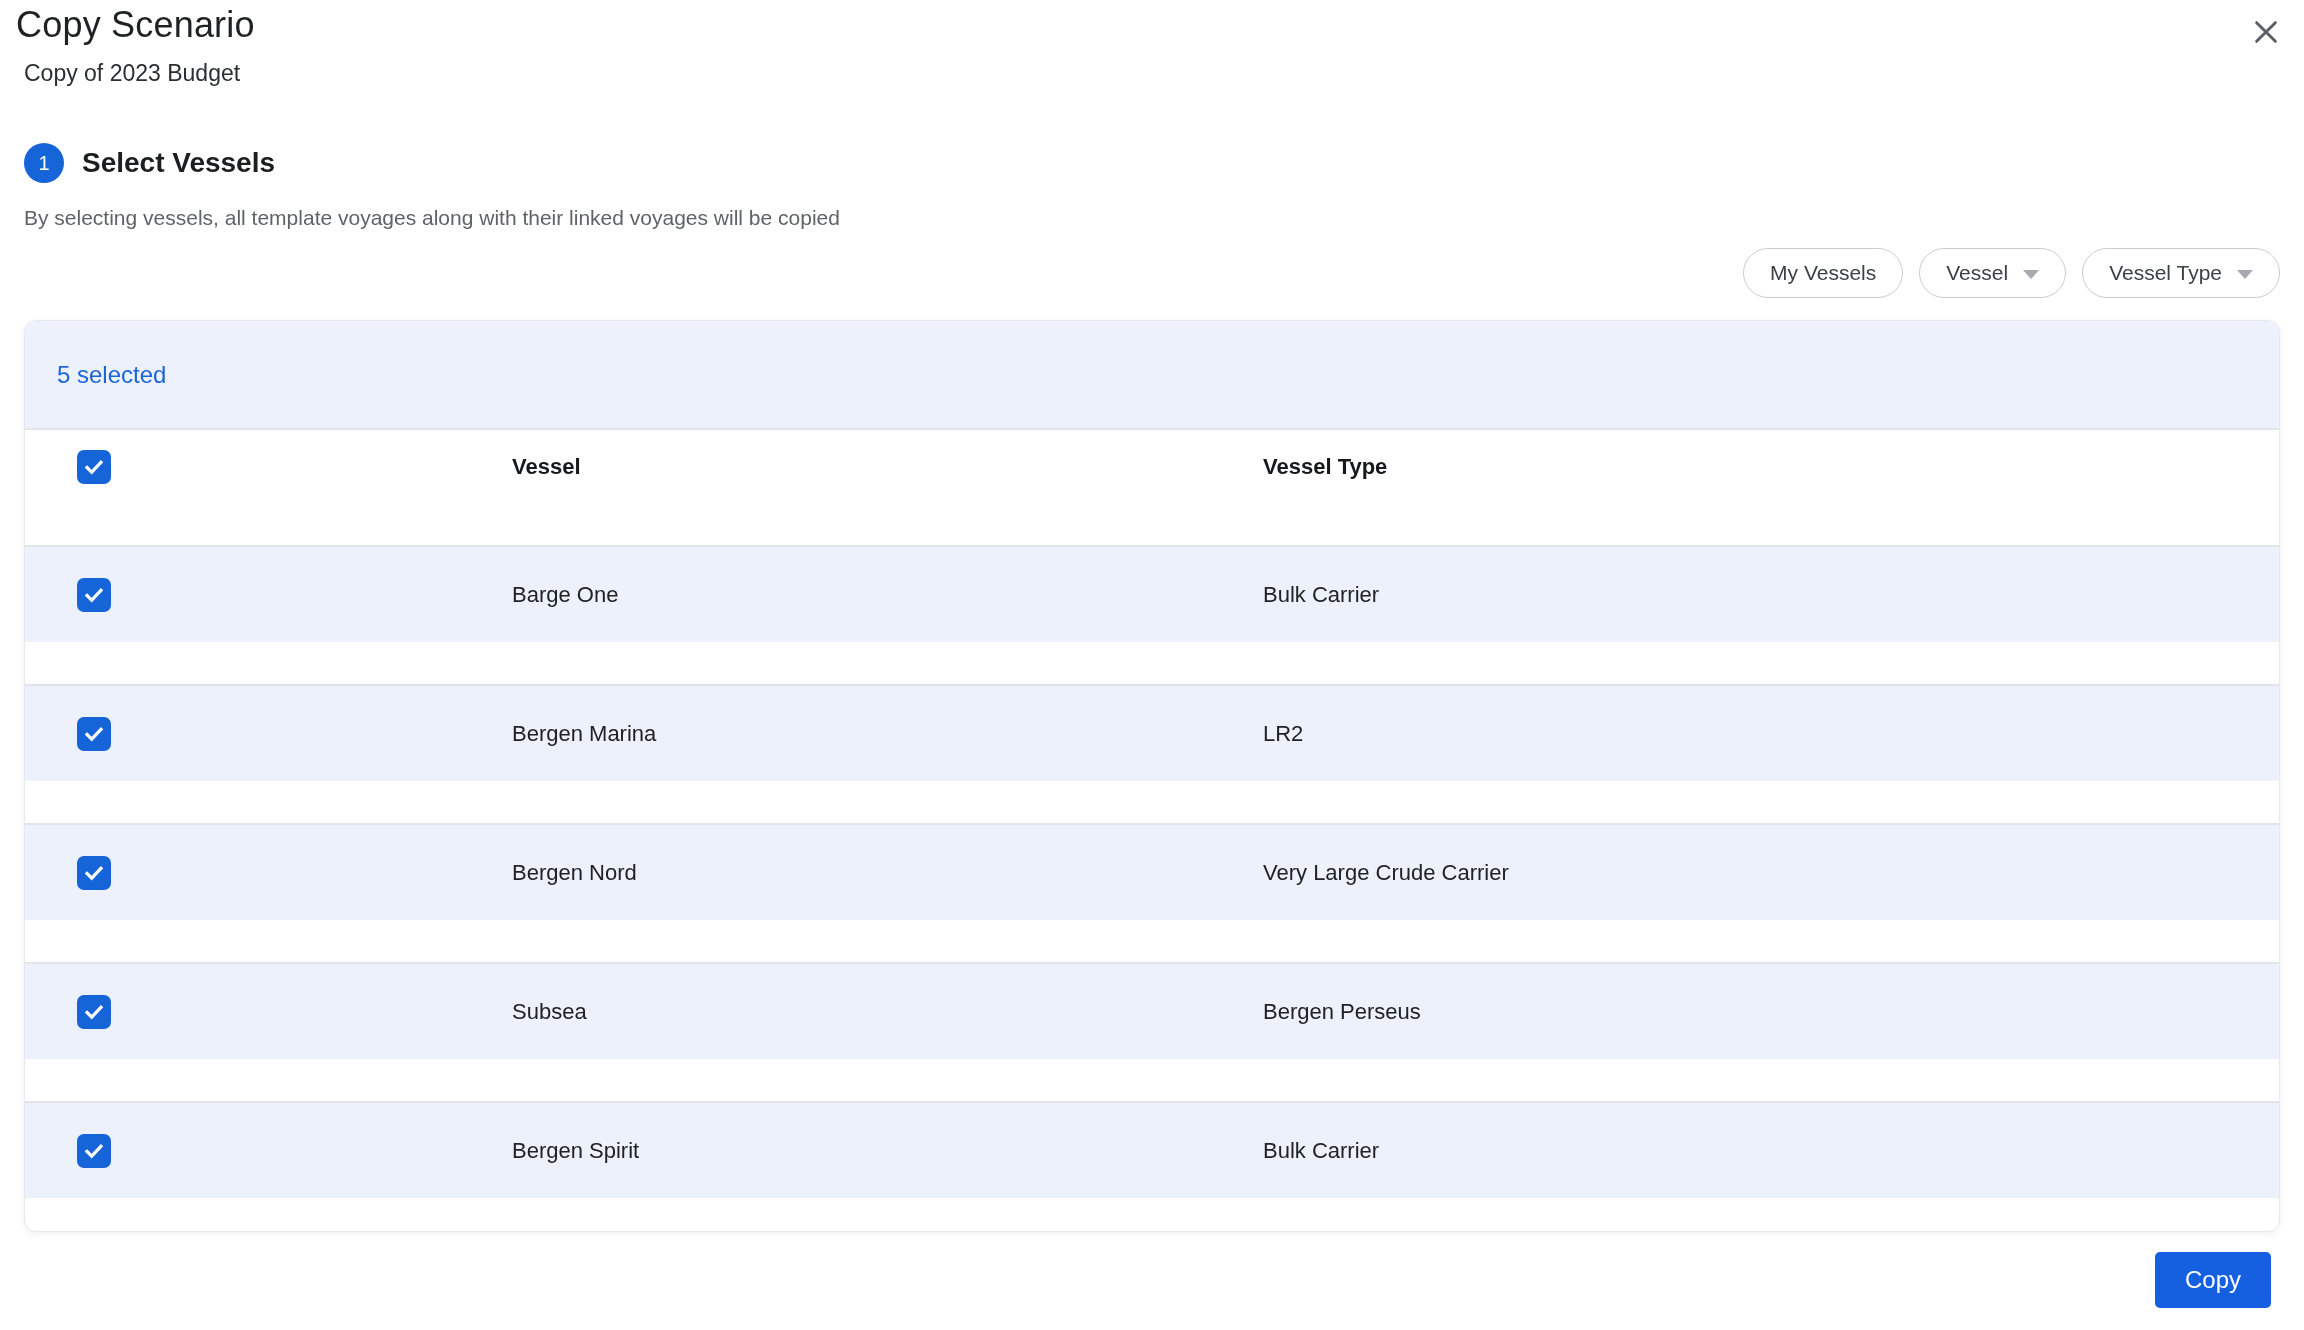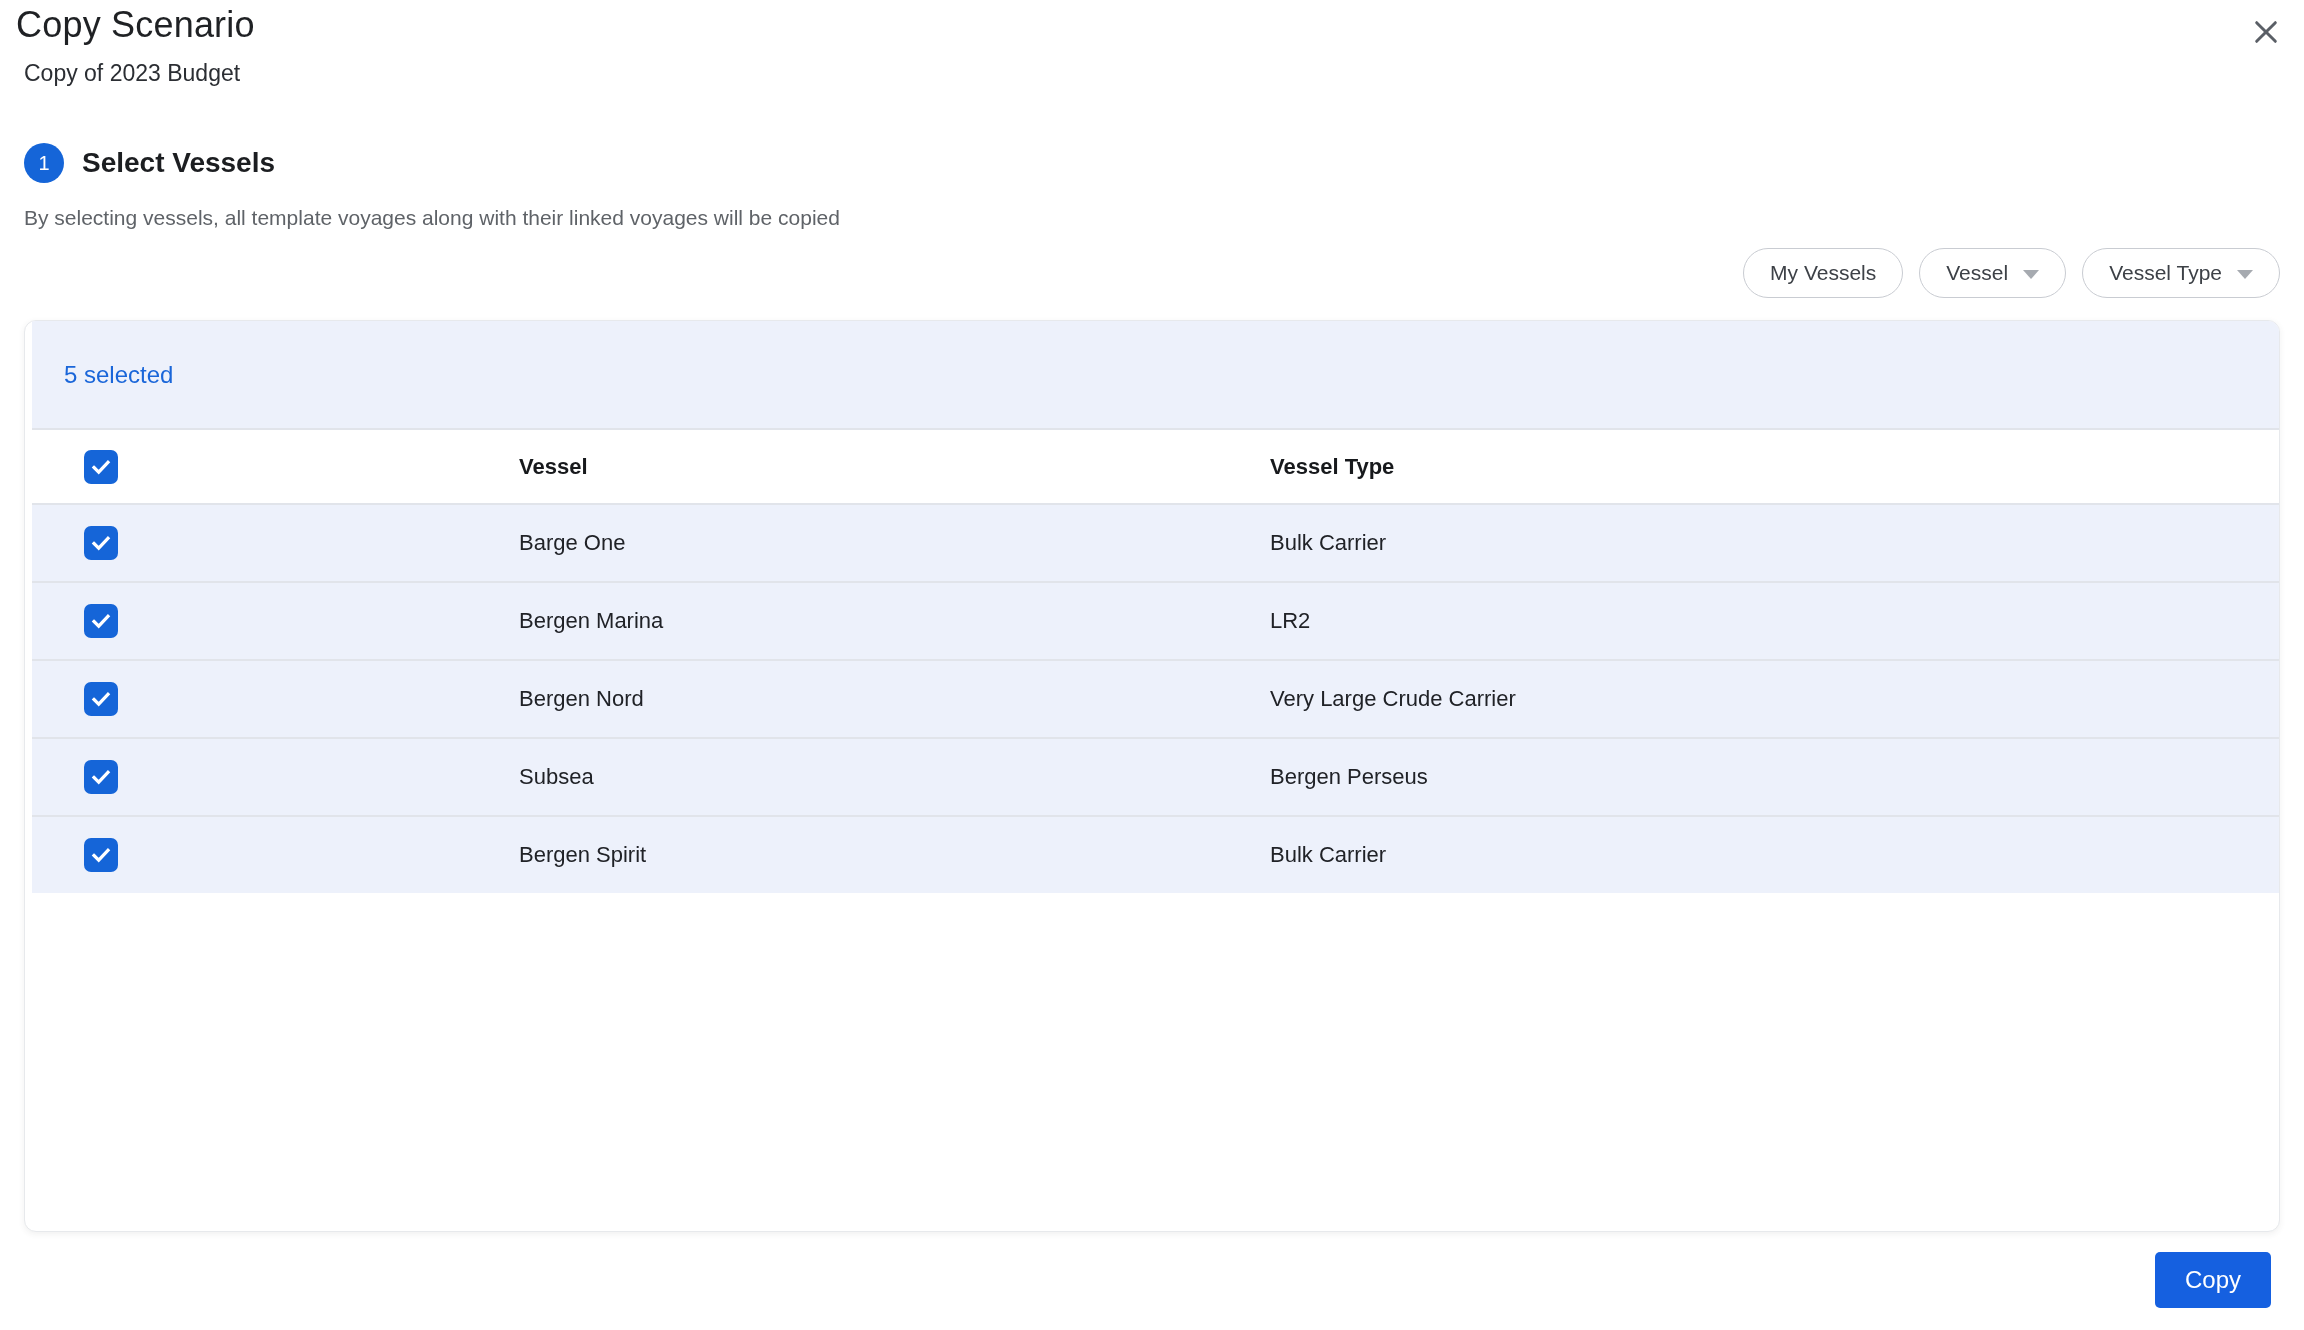--- a/index.html
+++ b/index.html
@@ -58,39 +58,40 @@
   .caret {
     width:0; height:0; margin-top:3px;
     border-left:8px solid transparent; border-right:8px solid transparent;
     border-top:9px solid #a6aab0;
   }
 
   
   .panel {
     position:absolute; left:24px; top:320px; width:2256px; height:912px;
     background:#ffffff; border:1px solid #e7e9ec; border-radius:12px;
-    box-shadow:0 2px 6px rgba(60,64,67,.08); overflow:hidden;padding-left:7px;
+    box-shadow:0 2px 6px rgba(60,64,67,.08); overflow:hidden;
   }
   .selection-band {
     height:109px; background:var(--row-bg,#EDF1FB);
     border-bottom:2px solid var(--divider,#E1E4EA);
     display:flex; align-items:center; padding-left:32px;
   }
   .selection-count {
     font-size:24px; color:var(--selection-text-blue,#1A66D9);
   }
   .thead, .trow {
     display:grid; grid-template-columns:487px 751px 1fr;
     align-items:center;
   }
   .thead { height:73px; background:#ffffff; }
   .trow {
-    height:78px; background:var(--row-bg,#EDF1FB);
+    height:97px; background:var(--row-bg,#EDF1FB);
     border-top:2px solid var(--divider,#E1E4EA);
     cursor:pointer;
+    margin-top:42px;
   }
   .col-check { padding-left:52px; }
   .th { font-size:22px; font-weight:700; color:#17191c; }
   .td { font-size:22px; font-weight:400; color:#202227; }
 
   .checkbox {
     width:34px; height:34px; border-radius:7px;
     background:var(--accent-blue,#1565D8);
     display:flex; align-items:center; justify-content:center; cursor:pointer;
   }

